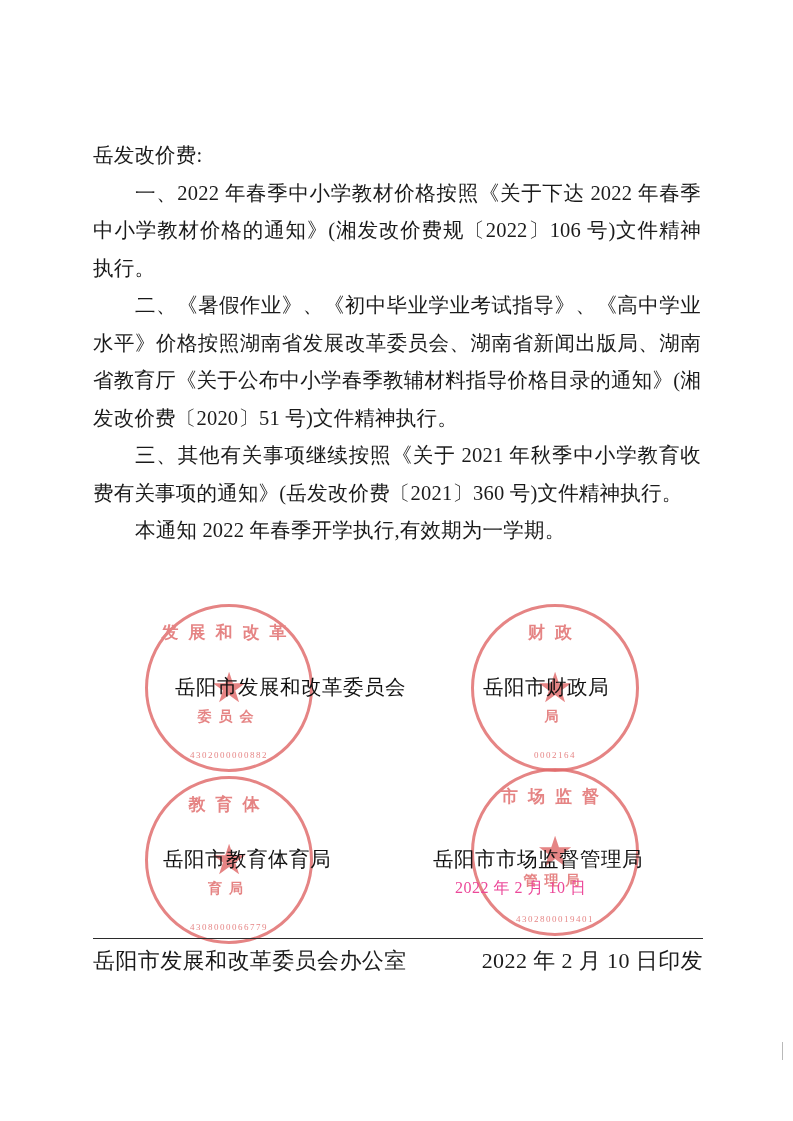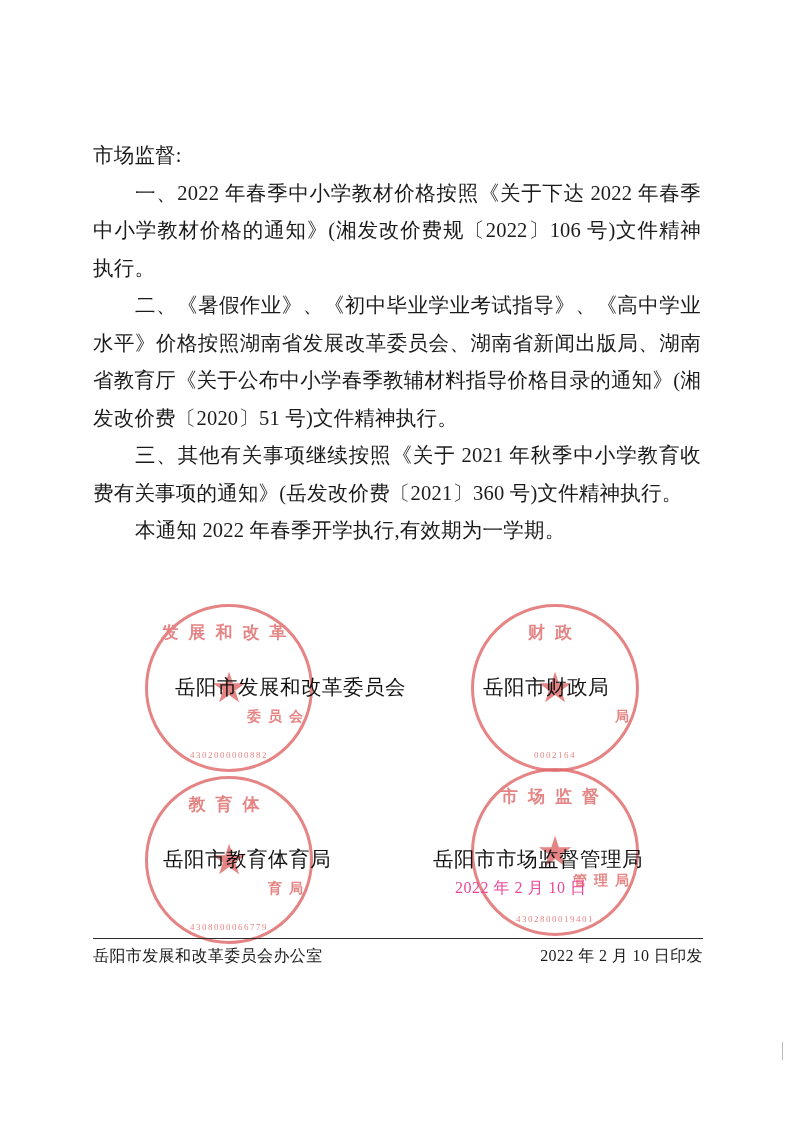--- a/index.html
+++ b/index.html
@@ -82,21 +82,21 @@
     color: #e06a6a;
     font-size: 9px;
     letter-spacing: 1.5px;
   }
   .seal .arc-mid {
     position: absolute;
     left: 0;
     right: 0;
     top: 50%;
     margin-top: 20px;
-    text-align: right;
+    text-align: center;
     color: #e06a6a;
     font-size: 14px;
     letter-spacing: 7px;
     font-weight: bold;
   }
   .seal-1 { left: 52px; top: 8px;  width: 168px; height: 168px; }
   .seal-2 { left: 378px; top: 8px; width: 168px; height: 168px; }
   .seal-3 { left: 52px; top: 180px; width: 168px; height: 168px; }
   .seal-4 { left: 378px; top: 172px; width: 168px; height: 168px; }
   .signer {
@@ -126,41 +126,41 @@
     height: 0;
     border-top: 1.5px solid #2b2b2b;
   }
   .footer {
     position: absolute;
     left: 93px;
     top: 946px;
     width: 610px;
     display: flex;
     justify-content: space-between;
-    font-size: 16px;
+    font-size: 22px;
     letter-spacing: 0.4px;
     color: #1a1a1a;
     align-items: flex-end;
   }
   .page-tick {
     position: absolute;
     right: 6px;
     top: 1042px;
     width: 4px;
     height: 18px;
     border-left: 1px solid #b9b9b9;
   }
 </style>
 </head>
 <body>
 
 <div class="page">
 
   <div class="doc-body">
-    <p class="para">市场监督:</p>
+    <p class="para">岳发改价费:</p>
     <p class="para indent">一、2022 年春季中小学教材价格按照《关于下达 2022 年春季中小学教材价格的通知》(湘发改价费规〔2022〕106 号)文件精神执行。</p>
     <p class="para indent">二、《暑假作业》、《初中毕业学业考试指导》、《高中学业水平》价格按照湖南省发展改革委员会、湖南省新闻出版局、湖南省教育厅《关于公布中小学春季教辅材料指导价格目录的通知》(湘发改价费〔2020〕51 号)文件精神执行。</p>
     <p class="para indent">三、其他有关事项继续按照《关于 2021 年秋季中小学教育收费有关事项的通知》(岳发改价费〔2021〕360 号)文件精神执行。</p>
     <p class="para indent">本通知 2022 年春季开学执行,有效期为一学期。</p>
   </div>
 
   <div class="sign-area">
 
     <div class="seal seal-1">
       <div class="arc-top">发展和改革</div>

